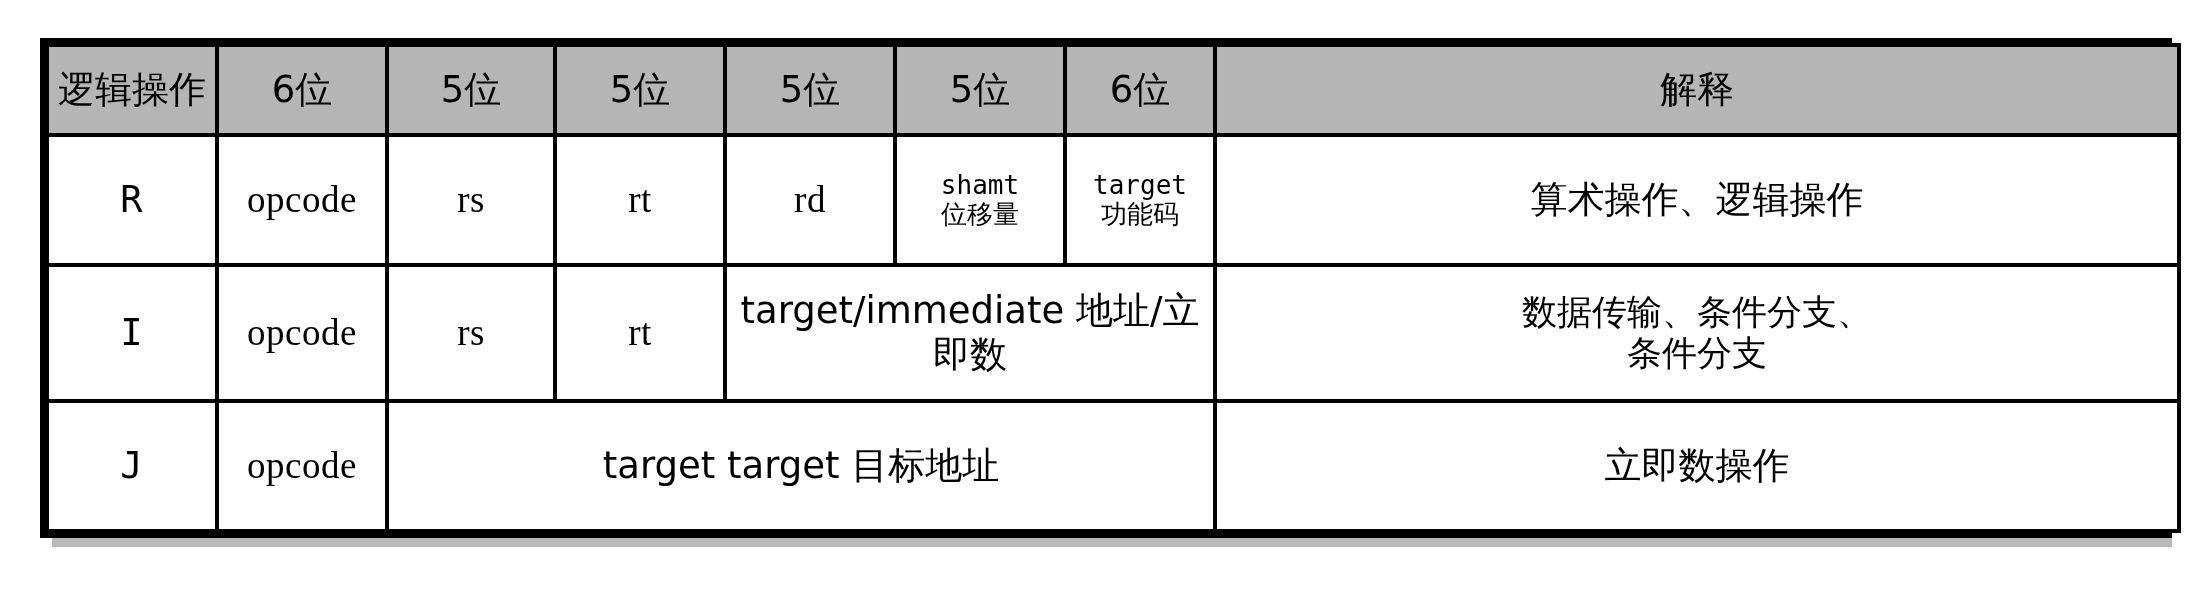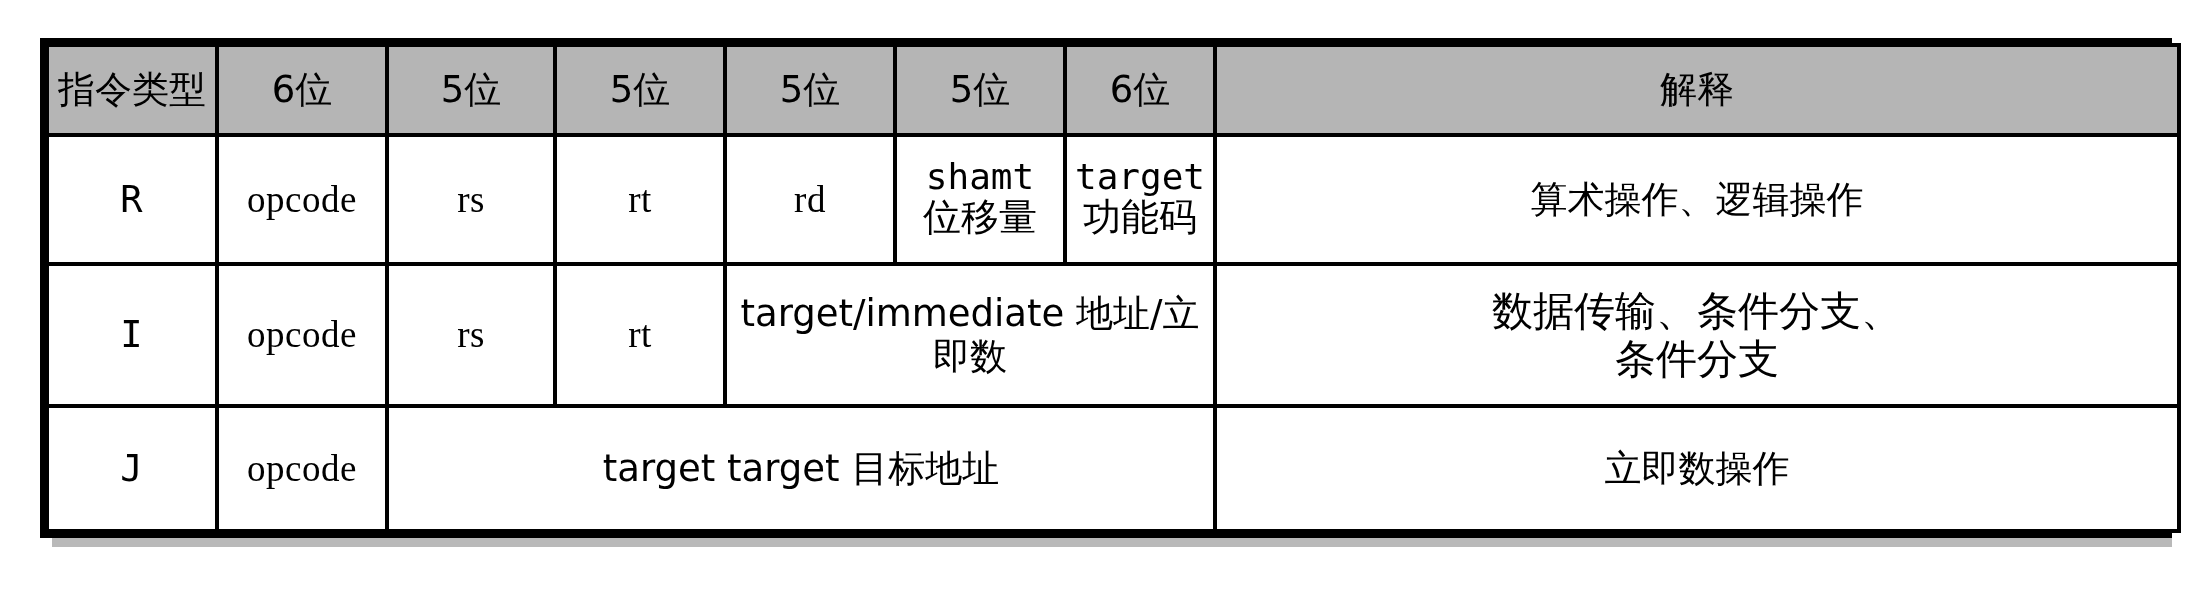--- a/index.html
+++ b/index.html
@@ -91,30 +91,30 @@
     font-family: "DejaVu Sans", sans-serif;
     font-size: 36px;
   }
   .cjk {
     font-family: "DejaVu Sans", sans-serif;
     font-size: 36px;
   }
   .two-line .l1 {
     display: block;
     font-family: "DejaVu Sans Mono", monospace;
-    font-size: 36px;
+    font-size: 26px;
   }
   .two-line .l2 {
     display: block;
-    font-family: Liberation Mono, monospace;
-    font-size: 38px;
+    font-family: Liberation Serif, serif;
+    font-size: 26px;
   }
   .wrap2 .l1, .wrap2 .l2 {
     display: block;
-    font-size: 41px;
+    font-size: 35px;
   }
 
   
   col.c0 { width: 170px; }
   col.c1 { width: 170px; }
   col.c2 { width: 168px; }
   col.c3 { width: 170px; }
   col.c4 { width: 170px; }
   col.c5 { width: 170px; }
   col.c6 { width: 150px; }
@@ -134,21 +134,21 @@
           <col class="c1">
           <col class="c2">
           <col class="c3">
         <col class="c4">
           <col class="c5">
           <col class="c6">
           <col class="c7">
       </colgroup>
       <thead>
         <tr class="head">
-          <th class="cjk">指令类型</th>
+          <th class="cjk">逻辑操作</th>
           <th class="cjk">6位</th>
           <th class="cjk">5位</th>
           <th class="cjk">5位</th>
           <th class="cjk">5位</th>
           <th class="cjk">5位</th>
           <th class="cjk">6位</th>
           <th class="cjk">解释</th>
         </tr>
       </thead>
       <tbody>

